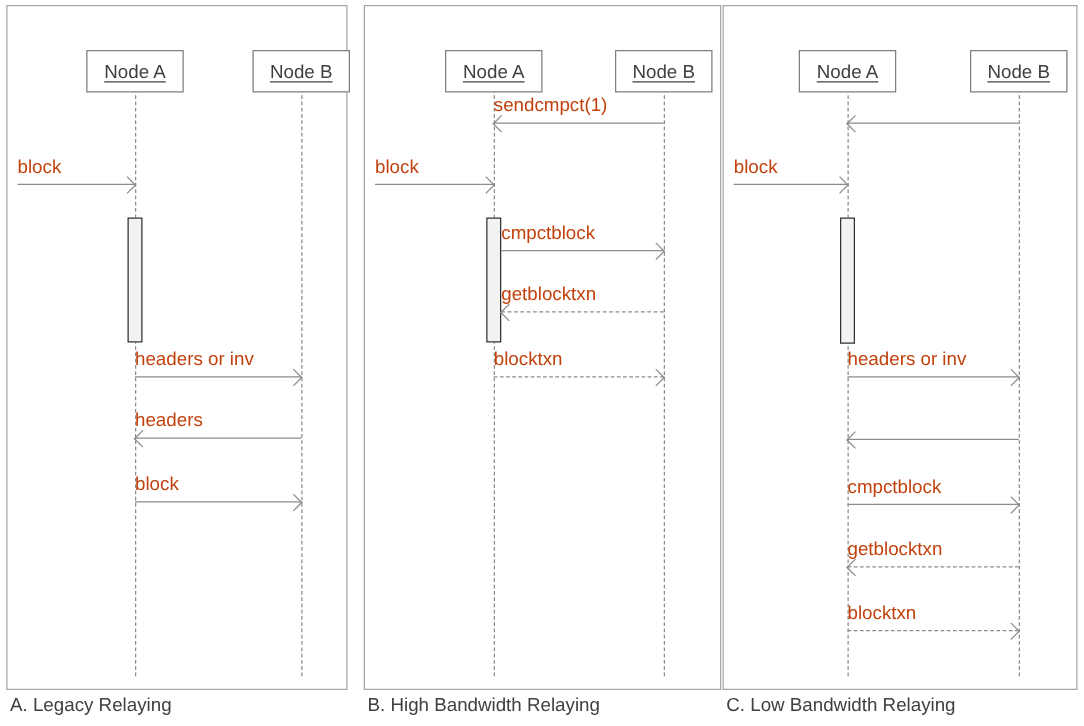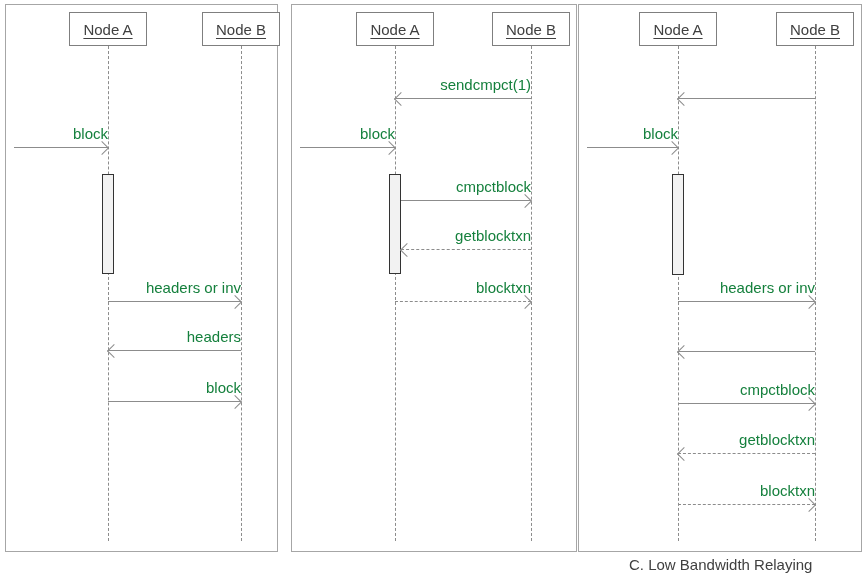--- a/index.html
+++ b/index.html
@@ -1,30 +1,30 @@
 <!DOCTYPE html>
 <html><head>
 <meta charset="utf-8">
 <style>
   html,body{margin:0;padding:0;background:#ffffff;}
   body{width:867px;height:581px;font-family:"Liberation Sans",sans-serif;}
   #stage{position:relative;width:867px;height:581px;background:#ffffff;overflow:hidden;}
   .panel{position:absolute;border:1px solid #a6a6a6;background:#ffffff;box-sizing:border-box;}
   .nodebox{position:absolute;border:1px solid #7f7f7f;background:#ffffff;box-sizing:border-box;
-           display:flex;align-items:center;justify-content:center;}
+           display:flex;align-items:center;justify-content:center;margin-top:28px;}
   .nodelabel{font-size:15px;color:#404040;text-decoration:underline;text-underline-offset:3px;white-space:nowrap;}
   .lifeline{position:absolute;width:0;border-left:1px dashed #8c8c8c;}
   .actbar{position:absolute;width:12px;background:#f2f2f2;border:1px solid #333333;box-sizing:border-box;}
   .msgline{position:absolute;height:0;}
   .msgline.solid{border-top:1px solid #8c8c8c;}
   .msgline.dashed{border-top:1px dashed #8c8c8c;}
   .chev{position:absolute;width:9px;height:9px;border-top:1px solid #8c8c8c;border-right:1px solid #8c8c8c;}
   .chev.r{right:1px;top:-5px;transform:rotate(45deg);}
   .chev.l{left:1px;top:-5px;transform:rotate(-135deg);}
-  .msglabel{position:absolute;font-size:15px;color:#15803d;text-align:right;white-space:nowrap;line-height:20px;height:20px;}
+  .msglabel{position:absolute;font-size:15px;color:#c2410c;text-align:left;white-space:nowrap;line-height:20px;height:20px;}
   .caption{position:absolute;font-size:15px;color:#404040;white-space:nowrap;}
 </style>
 </head>
 <body>
 
 <div id="stage">
     <div class="panel" style="left: 5px; top: 4px; width: 273px; height: 548px;">
       <div class="lifeline" style="left: 102px; top: 41px; height: 495px;"></div>
       <div class="nodebox" style="left: 63px; top: 7px; width: 78px; height: 34px;">
         <div class="nodelabel">Node A</div>
@@ -44,20 +44,21 @@
       <div class="msglabel" style="left: 102px; top: 273px; width: 133px;">headers or inv</div>
       <div class="msgline solid" style="left: 102px; top: 345px; width: 133px;">
         <div class="chev l"></div>
       </div>
       <div class="msglabel" style="left: 102px; top: 322px; width: 133px;">headers</div>
       <div class="msgline solid" style="left: 102px; top: 396px; width: 133px;">
         <div class="chev r"></div>
       </div>
       <div class="msglabel" style="left: 102px; top: 373px; width: 133px;">block</div>
     </div>
+    <div class="caption" style="left: 8px; top: 556px;">A. Legacy Relaying</div>
     <div class="panel" style="left: 291px; top: 4px; width: 286px; height: 548px;">
       <div class="lifeline" style="left: 103px; top: 41px; height: 495px;"></div>
       <div class="nodebox" style="left: 64px; top: 7px; width: 78px; height: 34px;">
         <div class="nodelabel">Node A</div>
       </div>
       <div class="lifeline" style="left: 239px; top: 41px; height: 495px;"></div>
       <div class="nodebox" style="left: 200px; top: 7px; width: 78px; height: 34px;">
         <div class="nodelabel">Node B</div>
       </div>
       <div class="actbar" style="left: 97px; top: 169px; height: 100px;"></div>
@@ -75,20 +76,21 @@
       <div class="msglabel" style="left: 109px; top: 172px; width: 130px;">cmpctblock</div>
       <div class="msgline dashed" style="left: 109px; top: 244px; width: 130px;">
         <div class="chev l"></div>
       </div>
       <div class="msglabel" style="left: 109px; top: 221px; width: 130px;">getblocktxn</div>
       <div class="msgline dashed" style="left: 103px; top: 296px; width: 136px;">
         <div class="chev r"></div>
       </div>
       <div class="msglabel" style="left: 103px; top: 273px; width: 136px;">blocktxn</div>
     </div>
+    <div class="caption" style="left: 294px; top: 556px;">B. High Bandwidth Relaying</div>
     <div class="panel" style="left: 578px; top: 4px; width: 284px; height: 548px;">
       <div class="lifeline" style="left: 99px; top: 41px; height: 495px;"></div>
       <div class="nodebox" style="left: 60px; top: 7px; width: 78px; height: 34px;">
         <div class="nodelabel">Node A</div>
       </div>
       <div class="lifeline" style="left: 236px; top: 41px; height: 495px;"></div>
       <div class="nodebox" style="left: 197px; top: 7px; width: 78px; height: 34px;">
         <div class="nodelabel">Node B</div>
       </div>
       <div class="actbar" style="left: 93px; top: 169px; height: 101px;"></div>
@@ -112,14 +114,14 @@
       <div class="msglabel" style="left: 99px; top: 375px; width: 137px;">cmpctblock</div>
       <div class="msgline dashed" style="left: 99px; top: 448px; width: 137px;">
         <div class="chev l"></div>
       </div>
       <div class="msglabel" style="left: 99px; top: 425px; width: 137px;">getblocktxn</div>
       <div class="msgline dashed" style="left: 99px; top: 499px; width: 137px;">
         <div class="chev r"></div>
       </div>
       <div class="msglabel" style="left: 99px; top: 476px; width: 137px;">blocktxn</div>
     </div>
-    <div class="caption" style="left: 581px; top: 556px; margin-left: 48px;">C. Low Bandwidth Relaying</div>
+    <div class="caption" style="left: 581px; top: 556px;">C. Low Bandwidth Relaying</div>
   </div>
 
 </body></html>

